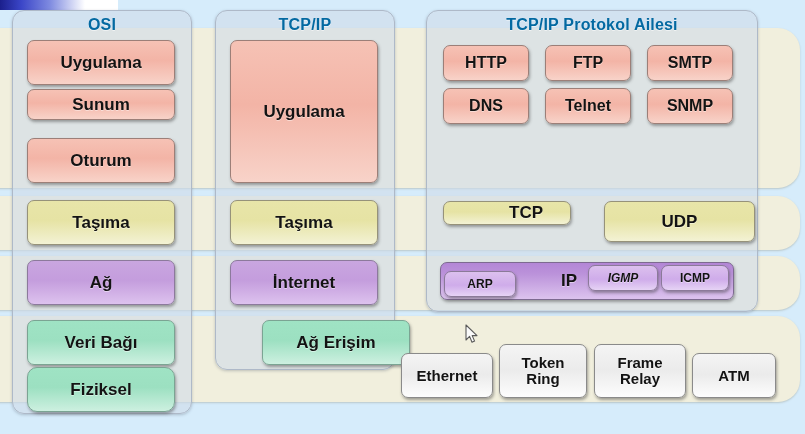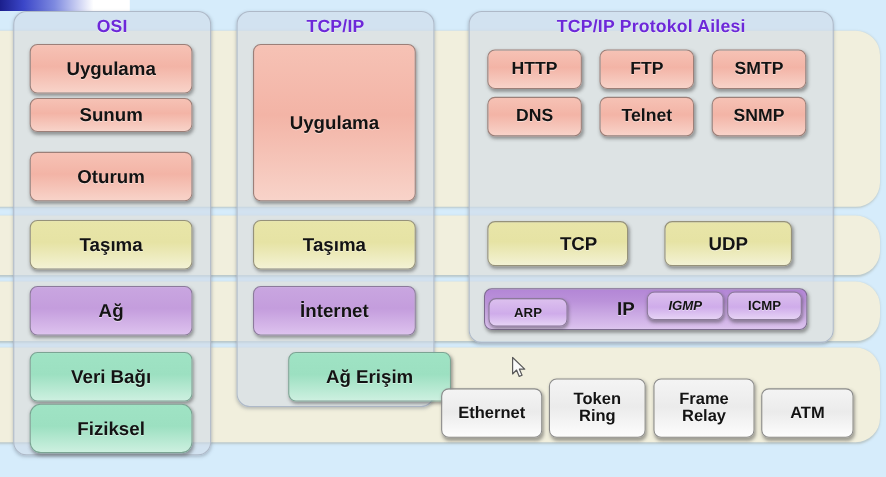--- a/index.html
+++ b/index.html
@@ -30,21 +30,21 @@
   .panel{
     position:absolute;
     background:rgba(208,220,232,.62);
     border:1px solid #aeb9c8;
     border-radius:12px;
     box-shadow:0 1px 3px rgba(90,100,115,.35);
   }
   .panel-title{
     position:absolute;left:0;right:0;top:5px;
     text-align:center;
-    font-size:16px;font-weight:bold;color:#6d28d9;
+    font-size:16px;font-weight:bold;color:#0369a1;
     letter-spacing:.2px;
     text-shadow:0 1px 0 rgba(255,255,255,.55);
   }
 
   
   .box{
     position:absolute;
     display:flex;align-items:center;justify-content:center;
     text-align:center;
     border-radius:7px;
@@ -108,22 +108,22 @@
     <div class="panel-title">TCP/IP Protokol Ailesi</div>
   </div>
 
   <div class="box c-red f16" style="left:443px;top:45px;width:86px;height:36px;">HTTP</div>
   <div class="box c-red f16" style="left:545px;top:45px;width:86px;height:36px;">FTP</div>
   <div class="box c-red f16" style="left:647px;top:45px;width:86px;height:36px;">SMTP</div>
   <div class="box c-red f16" style="left:443px;top:88px;width:86px;height:36px;">DNS</div>
   <div class="box c-red f16" style="left:545px;top:88px;width:86px;height:36px;">Telnet</div>
   <div class="box c-red f16" style="left:647px;top:88px;width:86px;height:36px;">SNMP</div>
 
-  <div class="box c-yellow f17" style="left:443px;top:201px;width:128px;height:41px;padding-left:38px;">TCP</div>
-  <div class="box c-yellow f17" style="left:604px;top:201px;width:116px;height:41px;">UDP</div>
+  <div class="box c-yellow f17" style="left:443px;top:201px;width:128px;height:24px;padding-left:38px;">TCP</div>
+  <div class="box c-yellow f17" style="left:604px;top:201px;width:151px;height:41px;">UDP</div>
 
   <div class="box c-purple-bar" style="left:440px;top:262px;width:294px;height:38px;justify-content:flex-start;">
     <span class="f17" style="position:absolute;left:120px;top:9px;">IP</span>
   </div>
   <div class="box c-purple-sm f12" style="left:444px;top:271px;width:72px;height:26px;">ARP</div>
   <div class="box c-purple-sm f12" style="left:588px;top:265px;width:70px;height:26px;font-style:italic;">IGMP</div>
   <div class="box c-purple-sm f12" style="left:661px;top:265px;width:68px;height:26px;">ICMP</div>
 
   <div class="box c-gray f15" style="left:401px;top:353px;width:92px;height:45px;">Ethernet</div>
   <div class="box c-gray f15" style="left:499px;top:344px;width:88px;height:54px;white-space:pre-line;">Token

